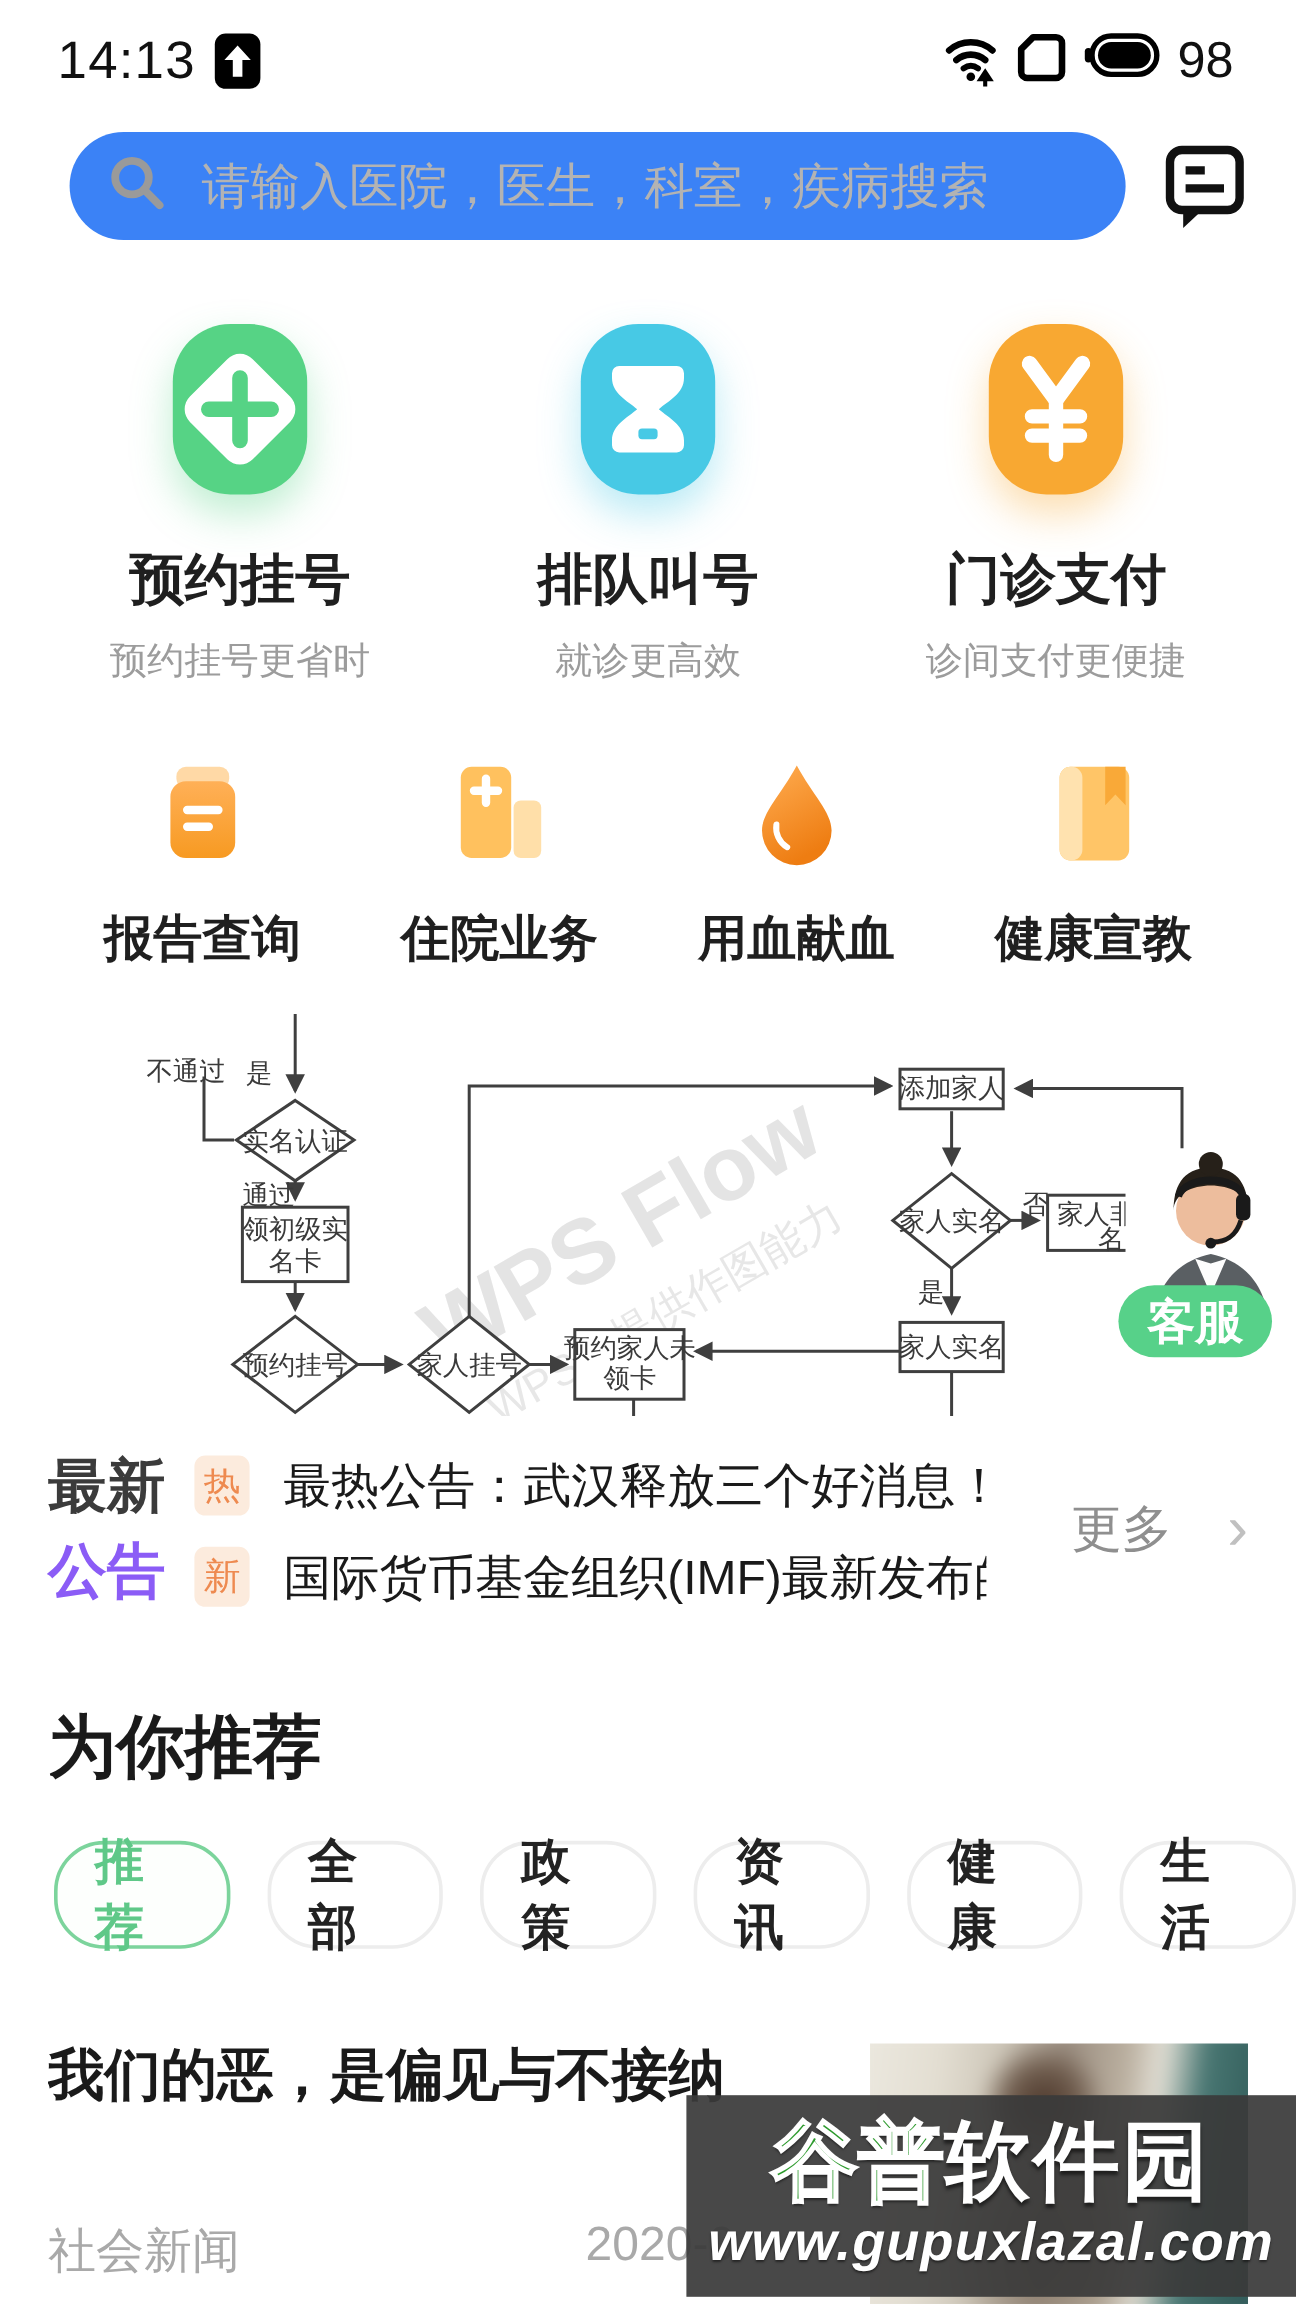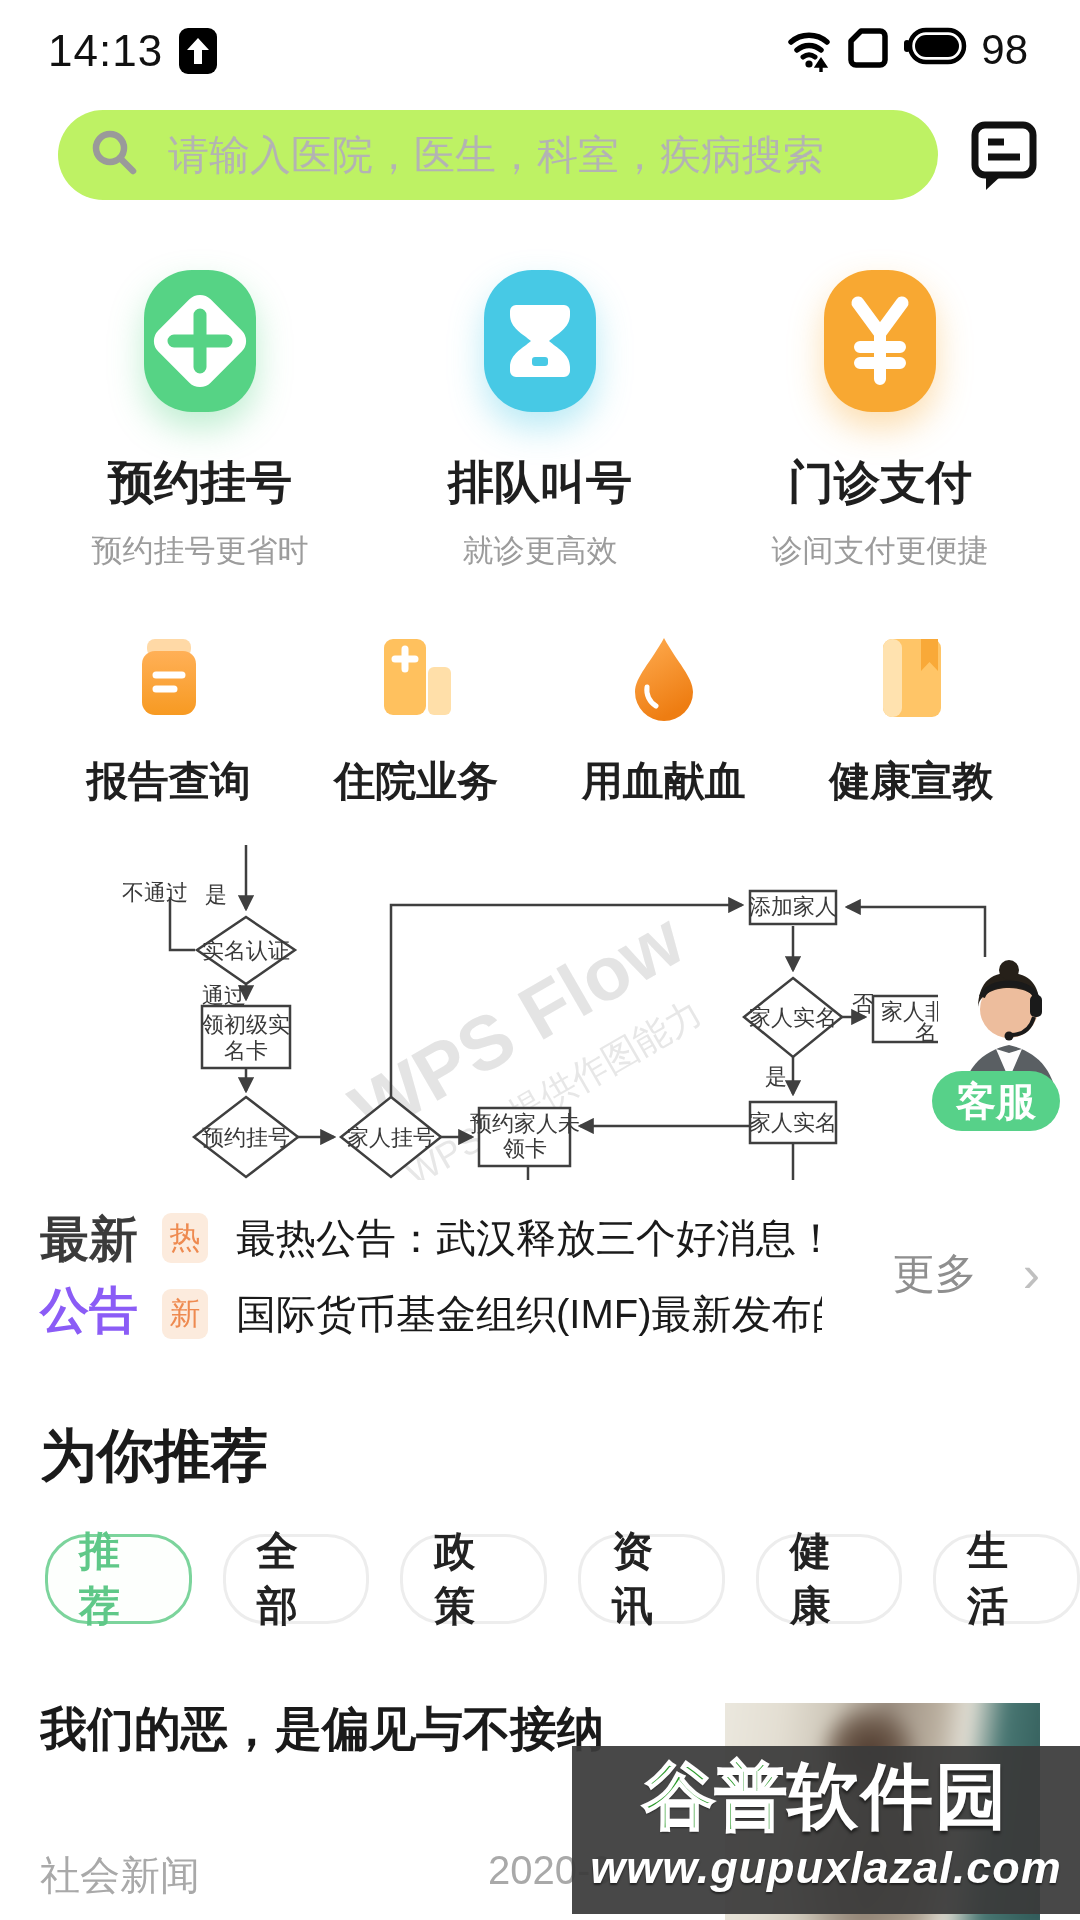--- a/index.html
+++ b/index.html
@@ -11,21 +11,21 @@
   }
   
   .statusbar{position:absolute;top:0;left:0;right:0;height:96px;}
   .sb-left{position:absolute;left:48px;top:26px;display:flex;align-items:center;gap:16px;}
   .sb-time{font-size:44px;font-weight:500;letter-spacing:1px;color:#111;}
   .sb-badge{width:38px;height:46px;background:#000;border-radius:9px;display:flex;align-items:center;justify-content:center;}
   .sb-right{position:absolute;right:52px;top:26px;display:flex;align-items:flex-start;gap:14px;}
   .sb-batt-num{font-size:42px;font-weight:500;color:#111;}
   
   .search-row{position:absolute;top:108px;left:0;right:0;height:96px;}
-  .search-pill{position:absolute;left:58px;top:2px;width:880px;height:90px;background:#bef264;border-radius:45px;display:flex;align-items:center;padding:0 30px;box-sizing:border-box;}
+  .search-pill{position:absolute;left:58px;top:2px;width:880px;height:90px;background:#3b82f6;border-radius:45px;display:flex;align-items:center;padding:0 30px;box-sizing:border-box;}
   .search-input{flex:1;border:none;outline:none;background:transparent;font-size:41px;color:#333;margin-left:24px;font-family:inherit;}
   .search-input::placeholder{color:#b3b3b3;}
   .chat-btn{position:absolute;right:42px;top:12px;width:68px;height:72px;background:none;border:none;padding:0;cursor:pointer;}
   
   .main-features{position:absolute;top:270px;left:30px;right:30px;display:flex;}
   .mf-item{flex:1;display:flex;flex-direction:column;align-items:center;cursor:pointer;}
   .mf-icon{width:112px;height:142px;border-radius:48px;display:flex;align-items:center;justify-content:center;}
   .mf-icon.green{background:#56d385;box-shadow:0 16px 34px rgba(86,211,133,.38);}
   .mf-icon.cyan{background:#47c9e5;box-shadow:0 16px 34px rgba(71,201,229,.38);}
   .mf-icon.orange{background:#f8a832;box-shadow:0 16px 34px rgba(248,168,50,.38);}
@@ -67,21 +67,21 @@
   .article-thumb .blur{
     position:absolute;left:-14px;top:-14px;right:-14px;bottom:-14px;filter:blur(7px);
     background:
       radial-gradient(circle 52px at 46% 26%, rgba(73,52,40,.95) 0%, rgba(101,81,66,.85) 55%, rgba(120,105,90,0) 100%),
       radial-gradient(circle 90px at 47% 75%, rgba(140,125,108,.9) 0%, rgba(150,138,120,0) 100%),
       linear-gradient(97deg,#edeae1 0%,#e3ded2 20%,#cdc6b8 34%,#9a8d80 48%,#baaf9f 62%,#e2dfd5 70%,#487672 80%,#35605d 92%,#31585a 100%);
   }
   
   .wm-banner{position:absolute;left:572px;top:1746px;right:0;height:168px;background:rgba(58,58,58,.93);
     display:flex;flex-direction:column;align-items:center;justify-content:center;}
-  .wm-brand{display:flex;align-items:flex-end;line-height:1;font-family:Liberation Mono, monospace;}
+  .wm-brand{display:flex;align-items:flex-end;line-height:1;}
   .wm-green{font-size:72px;font-weight:900;color:#2c9a2c;-webkit-text-stroke:2px #ffffff;text-shadow:0 2px 2px rgba(0,0,0,.5);}
   .wm-white{font-size:72px;font-weight:900;color:#ffffff;letter-spacing:2px;text-shadow:0 3px 3px rgba(0,0,0,.55);}
   .wm-url{margin-top:4px;font-size:45px;font-weight:800;font-style:italic;color:#ffffff;letter-spacing:1px;text-shadow:0 2px 2px rgba(0,0,0,.5);}
 </style>
 </head>
 <body>
 
 <div class="statusbar">
   <div class="sb-left">
     <span class="sb-time">14:13</span>

